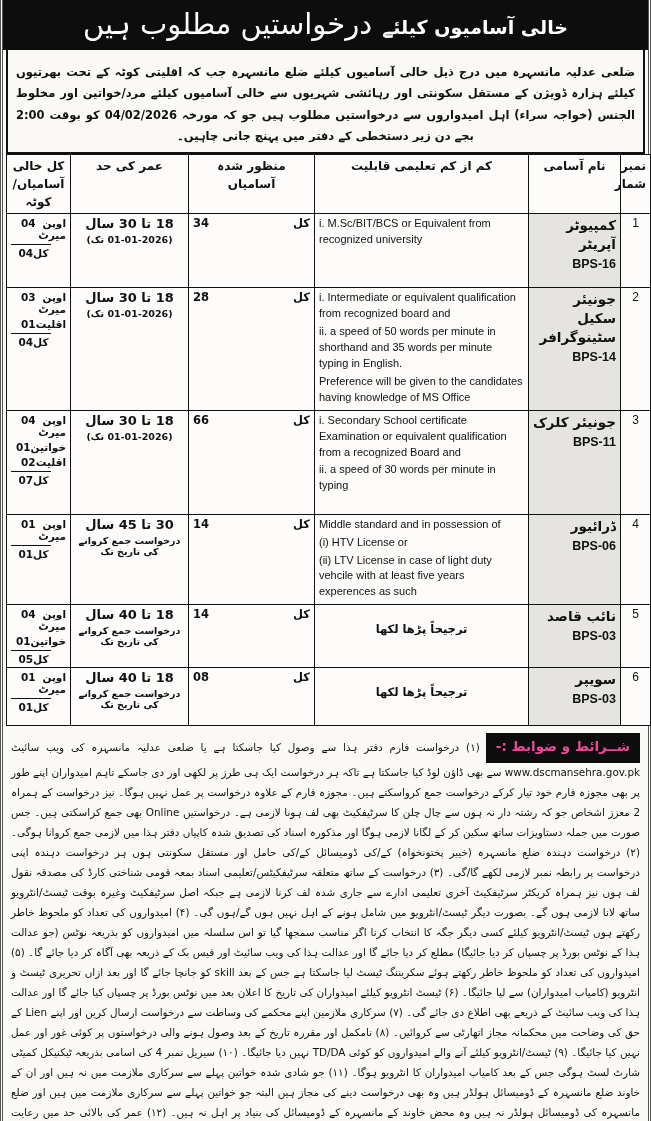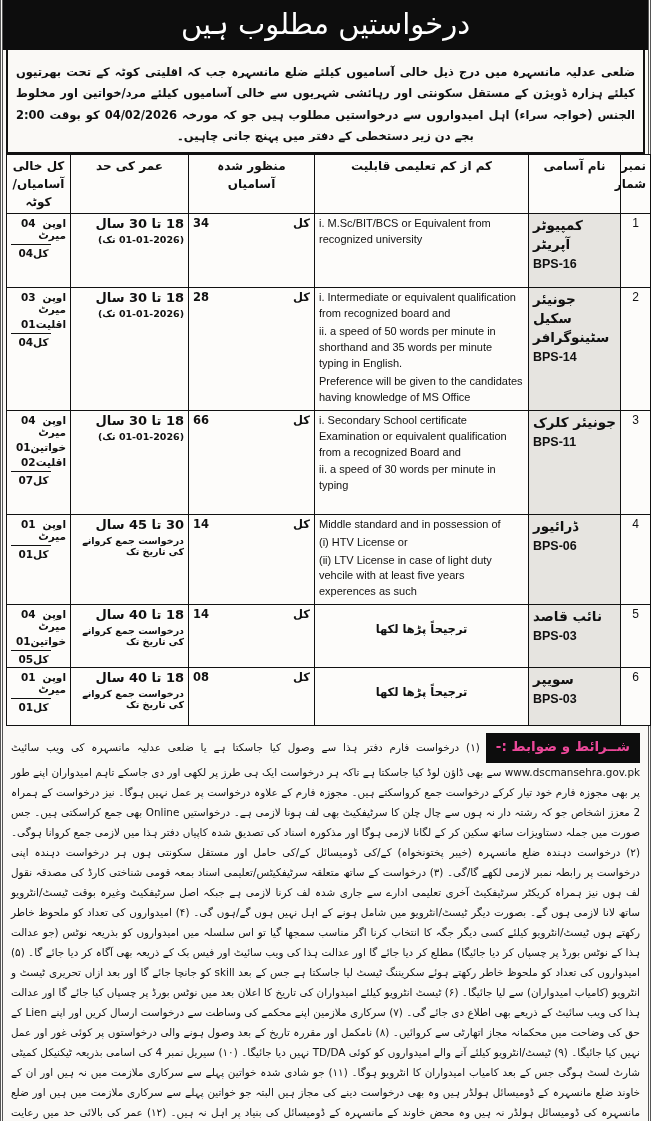--- a/index.html
+++ b/index.html
@@ -39,29 +39,29 @@
     margin:0 3px; width:645px; table-layout:fixed;
     background:#fdfcfa;
   }
   table.vac th, table.vac td {
     border:1.6px solid #111; vertical-align:top; padding:2px 4px;
   }
   th { font-size:12px; font-weight:bold; direction:rtl; vertical-align:middle; line-height:1.5; }
   col.serial { width:30px; } col.post { width:92px; } col.qual { width:214px; }
   col.appr { width:56px; } col.age { width:126px; } col.quota { width:118px; }
   td.c-serial { text-align:center; font-family:"Liberation Sans", sans-serif; font-size:12px; padding-top:8px; }
-  td.c-post { background:#e6e4e0; text-align:left; padding-top:8px; }
+  td.c-post { background:#e6e4e0; text-align:right; padding-top:8px; }
   .post-urdu { font-size:13.5px; font-weight:bold; direction:rtl; line-height:1.4; }
   .post-bps  { font-family:"Liberation Sans", sans-serif; font-weight:bold; font-size:12.5px; margin-top:3px; }
   td.c-qual { direction:ltr; text-align:left; font-family:"Liberation Sans", sans-serif; font-size:11px; line-height:1.45; padding:4px 6px; }
   td.c-qual .qline { margin-bottom:2px; }
   td.c-qual.urdu-center { direction:rtl; text-align:center; font-family:"DejaVu Sans", sans-serif; font-size:11.5px; padding-top:16px; font-weight:600; }
   td.c-appr { padding:4px 6px; }
   .appr { display:flex; justify-content:space-between; direction:rtl; font-size:11.5px; font-weight:600; }
-  td.c-age { direction:rtl; padding-top:8px; }
+  td.c-age { text-align:center; direction:rtl; padding-top:8px; }
   .age1 { font-size:13px; font-weight:bold; }
   .age2 { font-size:9.5px; font-weight:600; margin-top:3px; }
   td.c-quota { padding:6px 8px; direction:rtl; }
   .quota-line { display:flex; justify-content:space-between; font-size:10.5px; font-weight:600; margin:1px 0 3px; padding-left:10px; }
   .quota-total { width:72%; margin-right:auto; border-top:1.4px solid #111; display:flex; justify-content:space-between; font-size:10.5px; font-weight:700; padding:2px 2px 0 10px; }
   tr.r1 td { height:74px; } tr.r2 td { height:120px; } tr.r3 td { height:104px; }
   tr.r4 td { height:84px; } tr.r5 td { height:60px; } tr.r6 td { height:58px; }
   
   .terms {
     margin:7px 8px 0; direction:rtl; text-align:justify;
@@ -82,20 +82,21 @@
     padding-left:190px;
   }
   .bottom-rule { height:4px; background:#2a2a2a; margin:6px 0 0; }
 </style>
 </head>
 <body>
 
 <div class="ad">
 
   <div class="banner">
+    <span class="small">خالی آسامیوں کیلئے</span>
     <span class="large">درخواستیں مطلوب ہیں</span>
   </div>
 
   <div class="intro">ضلعی عدلیہ مانسہرہ میں درج ذیل خالی آسامیوں کیلئے ضلع مانسہرہ جب کہ اقلیتی کوٹہ کے تحت بھرتیوں کیلئے ہزارہ ڈویژن کے مستقل سکونتی اور رہائشی شہریوں سے خالی آسامیوں کیلئے مرد/خواتین اور مخلوط الجنس (خواجہ سراء) اہل امیدواروں سے درخواستیں مطلوب ہیں جو کہ مورخہ 04/02/2026 کو بوقت 2:00 بجے دن زیر دستخطی کے دفتر میں پہنچ جانی چاہیں۔</div>
 
   <table class="vac">
     <colgroup>
       <col class="serial">
         <col class="post">
         <col class="qual">

